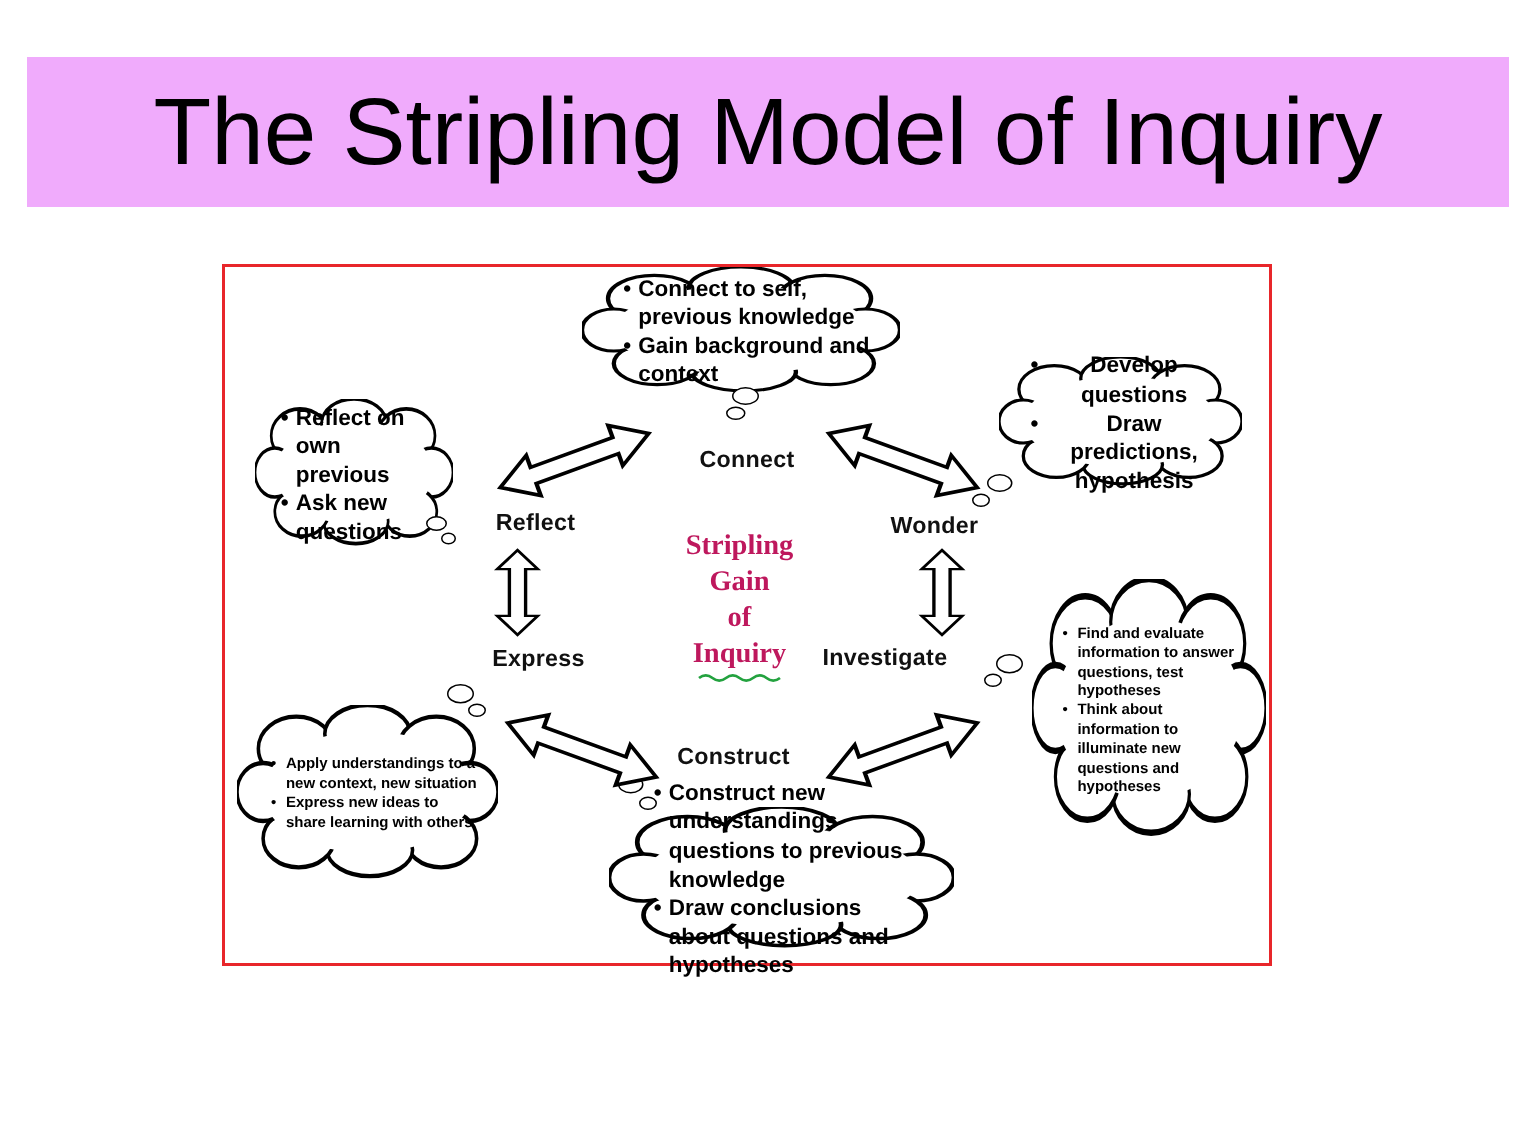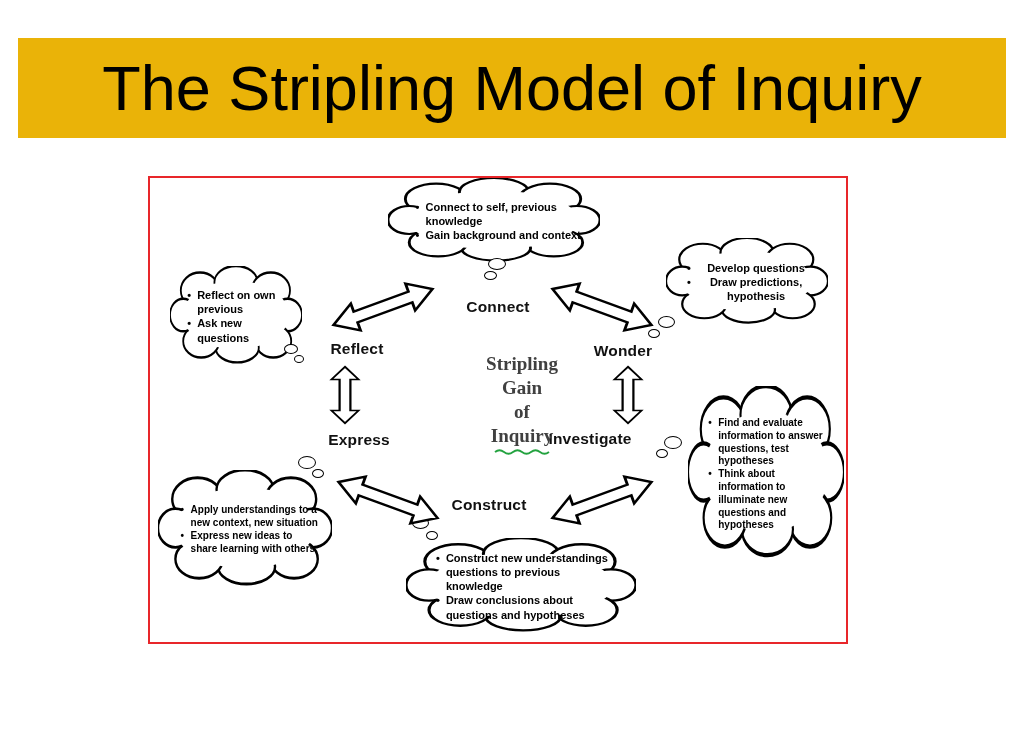--- a/index.html
+++ b/index.html
@@ -1,44 +1,44 @@
 <!DOCTYPE html>
 <html><head>
 <meta charset="utf-8">
 <style>
   html,body{margin:0;padding:0;background:#fff;}
   .page{position:relative;width:1024px;height:748px;background:#fff;overflow:hidden;
         font-family:"Liberation Sans",sans-serif;}
   
-  .banner{position:absolute;left:18px;top:38px;right:18px;height:100px;background:#eab308;
+  .banner{position:absolute;left:18px;top:38px;right:18px;height:100px;background:#f0abfc;
           display:flex;align-items:center;justify-content:center;}
   .banner .title{font-size:63px;font-weight:normal;color:#000;white-space:nowrap;}
   
   .frame{position:absolute;left:148px;top:176px;width:700px;height:468px;
          border:2px solid #e8262a;background:#fff;box-sizing:border-box;}
   
   .cloud{position:absolute;}
   .cloud-svg{position:absolute;left:0;top:0;width:100%;height:100%;}
   .cloud-text{position:absolute;left:13%;right:8%;top:15%;bottom:12%;
               display:flex;align-items:center;}
   .cloud ul{margin:0;padding:0;list-style:none;}
-  .cloud li{position:relative;font-weight:bold;font-size:11px;line-height:1.28;
+  .cloud li{position:relative;font-weight:bold;font-size:15px;line-height:1.28;
             color:#000;padding-left:10px;margin:0;}
   .cloud li::before{content:"\2022";position:absolute;left:0;top:0;}
   .cloud.small li{font-size:10px;}
   .bub{position:absolute;background:#fff;border:1.5px solid #000;border-radius:50%;}
   
   .arrow{position:absolute;transform-origin:center center;}
   
   .stage{position:absolute;font-weight:bold;font-size:15.5px;color:#111;
          text-align:center;letter-spacing:.2px;}
   
-  .center-block{position:absolute;left:461px;top:352px;width:122px;text-align:center;
+  .center-block{position:absolute;left:432px;top:352px;width:122px;text-align:center;
                 font-family:"Liberation Serif",serif;font-weight:bold;font-size:19px;
-                line-height:24px;color:#404040;}
+                line-height:24px;color:#be185d;}
   .squiggle{display:block;margin:1px auto 0 auto;}
   .hidden-defs{position:absolute;width:0;height:0;overflow:hidden;}
 </style>
 </head>
 <body>
 
 <div class="page">
 
   <svg class="hidden-defs" aria-hidden="true">
     <defs>

